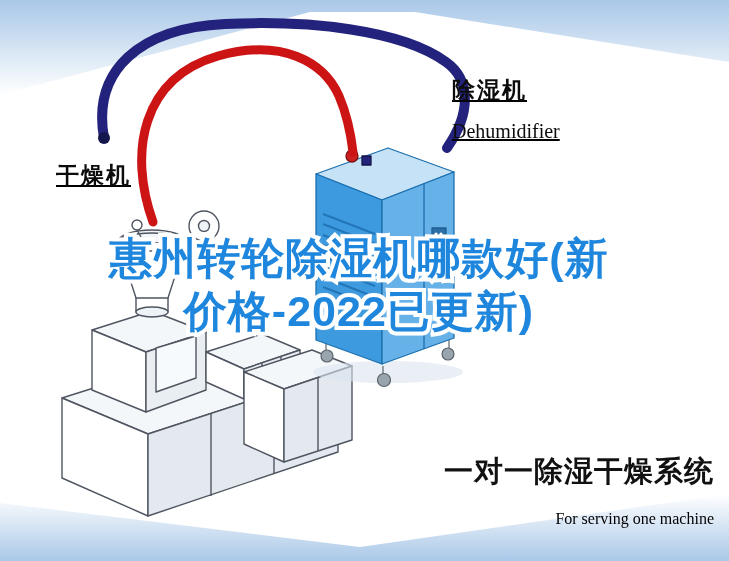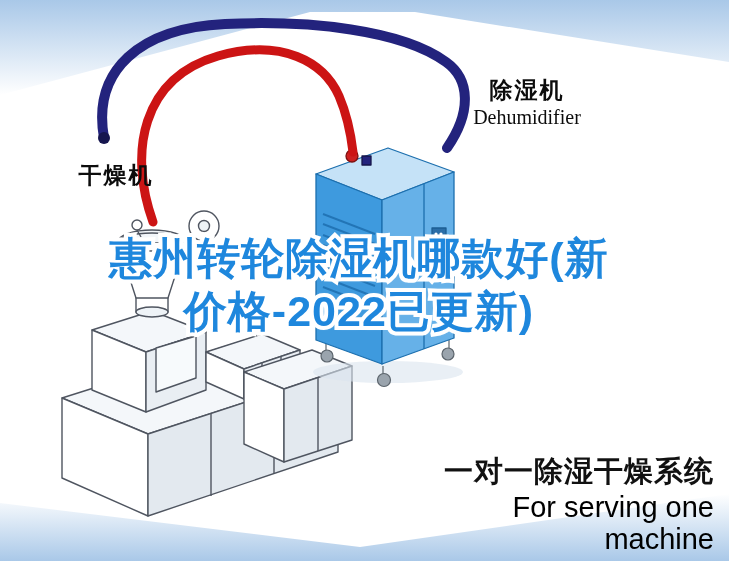--- a/index.html
+++ b/index.html
@@ -12,24 +12,24 @@
   }
   .scene{position:absolute;left:0;top:0;}
 
   
   .equip-label{position:absolute;}
   .equip-label .cn{
     font-weight:700;font-size:23px;color:#0c0c0c;letter-spacing:2px;line-height:1.1;
   }
   .equip-label .en{
     font-family:"Liberation Serif", serif;
-    font-size:20px;color:#0c0c0c;line-height:1.15;margin-top:3px;
+    font-size:20px;color:#0c0c0c;line-height:1.15;margin-top:17px;
   }
-  .label-hopper{left:56px;top:163px;width:120px;text-align:center;}
-  .label-dehumidifier{left:452px;top:78px;width:150px;text-align:center;}
+  .label-hopper{left:56px;top:163px;width:120px;text-align:left;text-decoration:underline;}
+  .label-dehumidifier{left:452px;top:78px;width:150px;text-decoration:underline;}
 
   
   .headline{
     position:absolute;left:0;right:0;top:232px;
     text-align:center;
     font-weight:700;
     font-size:43px;
     line-height:53px;
     letter-spacing:1px;
     pointer-events:none;
@@ -42,22 +42,22 @@
   }
   .headline .fill{color:var(--title-blue,#1e87dd);}
 
   
   .caption{position:absolute;left:398px;top:455px;width:316px;text-align:right;}
   .caption .cn{
     font-weight:700;font-size:29px;letter-spacing:1px;
     color:var(--caption-black,#111111);line-height:1.15;
   }
   .caption .en{
-    font-family:Liberation Sans, sans-serif;
-    font-size:29px;color:#000000;margin-top:4px;line-height:1.1;
+    font-family:Liberation Serif, serif;
+    font-size:16px;color:#000000;margin-top:22px;line-height:1.1;
   }
 
   
   .hose-navy{stroke:var(--hose-navy,#23237d);}
   .hose-red{stroke:var(--hose-red,#cc1414);}
   .deh-top{fill:var(--dehumidifier-top,#c5e2f7);}
   .deh-front{fill:var(--dehumidifier-front,#3e9ade);}
   .deh-side{fill:var(--dehumidifier-side,#66b1e8);}
 </style>
 </head>

